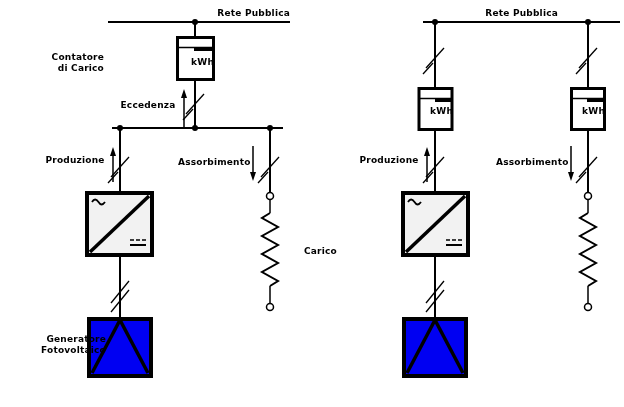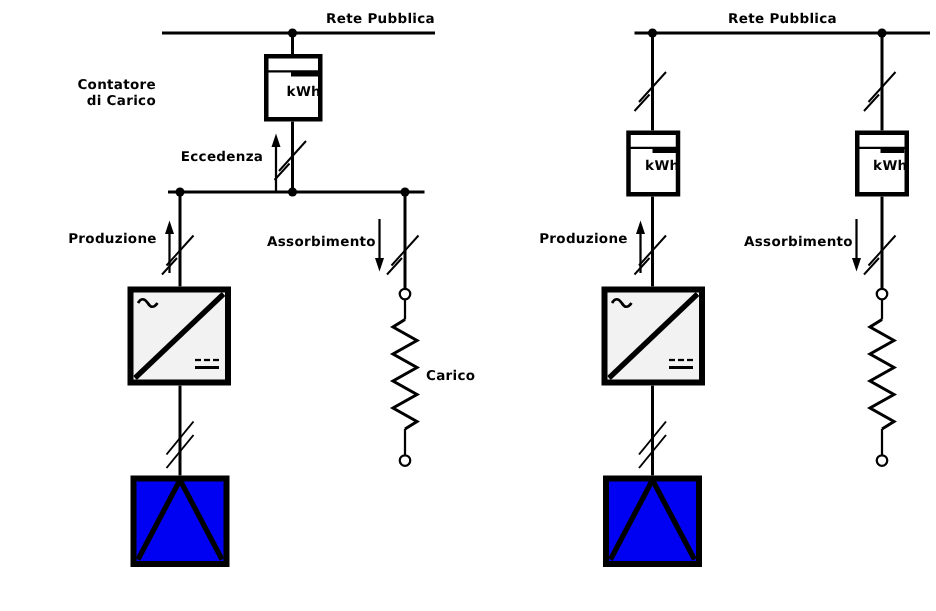--- a/index.html
+++ b/index.html
@@ -15,21 +15,21 @@
     position:absolute;
     font-size:9px;
     font-weight:bold;
     color:#000;
     letter-spacing:0.2px;
     line-height:11px;
     white-space:nowrap;
   }
   .center{text-align:right;}
   .right{text-align:center;}
-  .left{text-align:left;}
+  .left{text-align:left;margin-left:20px;}
 </style>
 </head>
 <body>
 
 <div id="canvas">
 
   <svg id="diagram-svg" width="624" height="407" viewBox="0 0 624 407">
 
     <g stroke="#000" fill="none">
 
@@ -208,20 +208,24 @@
 
   <div class="lbl right" style="left:118px;top:100px;width:60px;">Eccedenza</div>
 
   <div class="lbl right" style="left:42px;top:155px;width:66px;">Produzione</div>
 
   <div class="lbl center" style="left:178px;top:157px;width:70px;">Assorbimento</div>
 
 
   <div class="lbl left" style="left:284px;top:246px;width:40px;">Carico</div>
 
+  <div class="lbl center" style="left:12px;top:334px;width:94px;">
+    <div>Generatore</div>
+    <div>Fotovoltaico</div>
+  </div>
 
   <div class="lbl center" style="left:473px;top:8px;width:85px;">Rete Pubblica</div>
 
   <div class="lbl center" style="left:418px;top:106px;width:35px;">kWh</div>
 
   <div class="lbl center" style="left:570px;top:106px;width:35px;">kWh</div>
 
   <div class="lbl right" style="left:356px;top:155px;width:66px;">Produzione</div>
 
   <div class="lbl center" style="left:496px;top:157px;width:70px;">Assorbimento</div>

